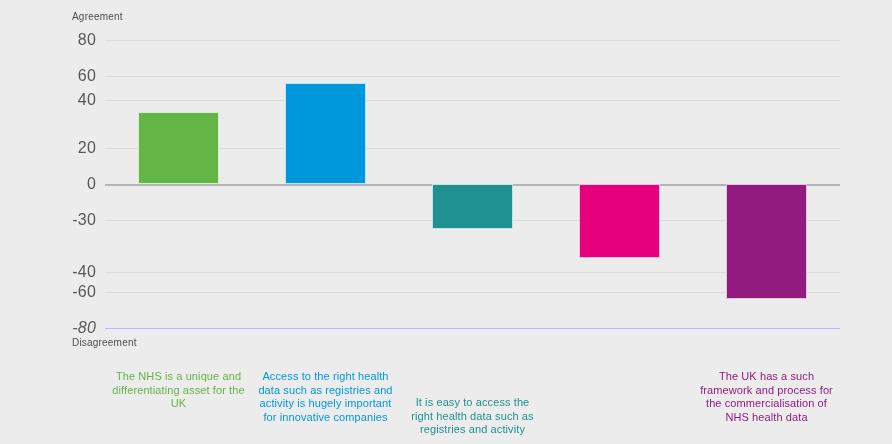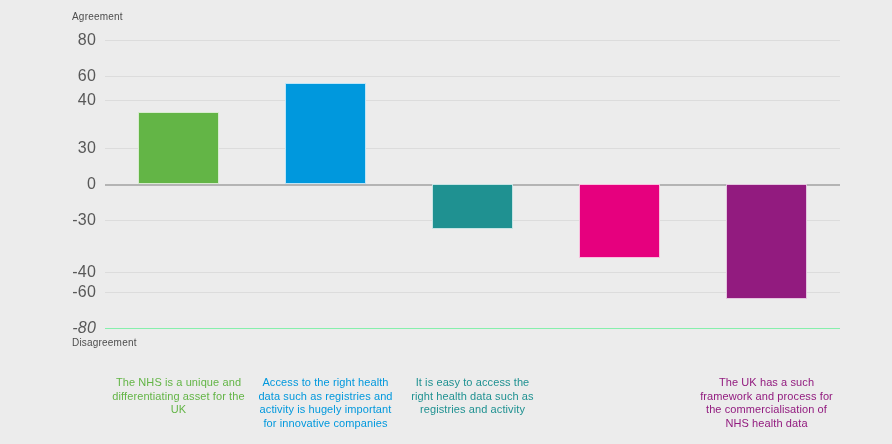--- a/index.html
+++ b/index.html
@@ -48,21 +48,21 @@
     left: 0;
     width: 100%;
     height: 1px;
     background: #dcdcdc;
   }
   .gridline.zero {
     background: #b4b4b4;
     height: 2px;
   }
   .gridline.bottom-axis {
-    background: #86efac;
+    background: #c4b5fd;
     height: 1px;
     font-style: italic;
   }
 
   .y-tick {
     position: absolute;
     right: 100%;
     margin-right: 9px;
     transform: translateY(-50%);
     top: 0;
@@ -89,21 +89,21 @@
   
   #category-labels {
     position: absolute;
     left: 105px;
     top: 358px;
     width: 735px;
     height: 86px;
   }
   .cat-label {
     position: absolute;
-    top: 18px;
+    top: 12px;
     text-align: center;
     font-size: 11px;
     line-height: 13.6px;
     letter-spacing: 0.1px;
   }
 </style>
 </head>
 <body>
 
 <div id="chart-root">
@@ -117,21 +117,21 @@
         <div class="gridline" style="top: 0px;">
           <div class="y-tick">80</div>
         </div>
         <div class="gridline" style="top: 36px;">
           <div class="y-tick">60</div>
         </div>
         <div class="gridline" style="top: 60px;">
           <div class="y-tick">40</div>
         </div>
         <div class="gridline" style="top: 108px;">
-          <div class="y-tick">30</div>
+          <div class="y-tick">20</div>
         </div>
         <div class="gridline zero" style="top: 144px;">
           <div class="y-tick">0</div>
         </div>
         <div class="gridline" style="top: 180px;">
           <div class="y-tick">-30</div>
         </div>
         <div class="gridline" style="top: 232px;">
           <div class="y-tick">-40</div>
         </div>
@@ -147,17 +147,17 @@
         <div class="bar" title="Access to the right health data such as registries and activity is hugely important for innovative companies: 56" style="left: 180px; top: 43.2px; width: 81px; height: 100.8px; background: rgb(0, 152, 221);"></div>
         <div class="bar" title="It is easy to access the right health data such as registries and activity: -25" style="left: 327px; top: 144px; width: 81px; height: 45px; background: rgb(31, 145, 145);"></div>
         <div class="bar" title="The NHS is easy to navigate and work with for industry: -41" style="left: 474px; top: 144px; width: 81px; height: 73.8px; background: rgb(230, 0, 126);"></div>
         <div class="bar" title="The UK has a clear framework and process for the commercialisation of NHS health data: -64" style="left: 621px; top: 144px; width: 81px; height: 115.2px; background: rgb(146, 27, 127);"></div>
       </div>
   </div>
 
   <div id="category-labels">
       <div class="cat-label" style="left: 6px; width: 135px; color: rgb(99, 181, 70);">The NHS is a unique and differentiating asset for the UK</div>
       <div class="cat-label" style="left: 153px; width: 135px; color: rgb(0, 152, 221);">Access to the right health data such as registries and activity is hugely important for innovative companies</div>
-      <div class="cat-label" style="left: 300px; width: 135px; color: rgb(31, 145, 145);">It is easy to access the right health data such as registries and activity</div>
+      <div class="cat-label" style="left: 300px; width: 135px; color: rgb(31, 145, 145); margin-top: 26px;">It is easy to access the right health data such as registries and activity</div>
       <div class="cat-label" style="left: 594px; width: 135px; color: rgb(146, 27, 127);">The UK has a such framework and process for the commercialisation of NHS health data</div>
     </div>
 
 </div>
 
 </body></html>

